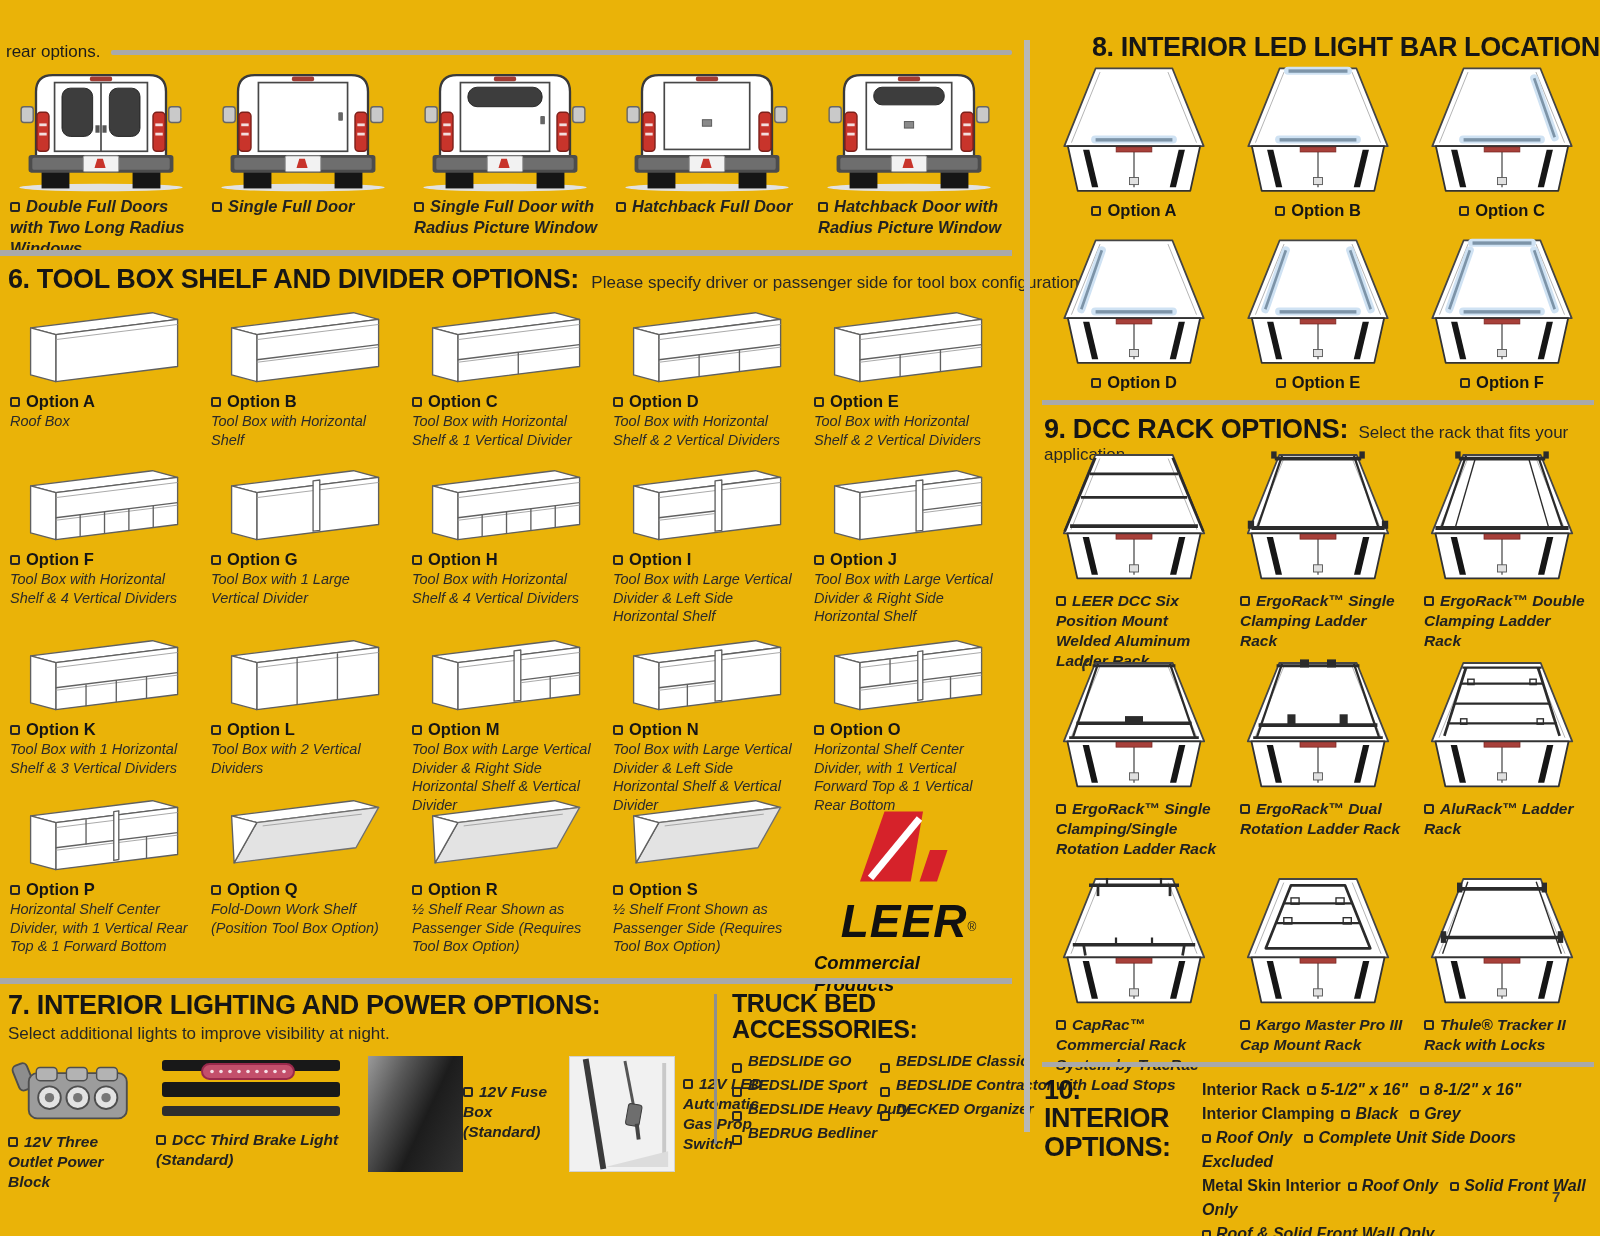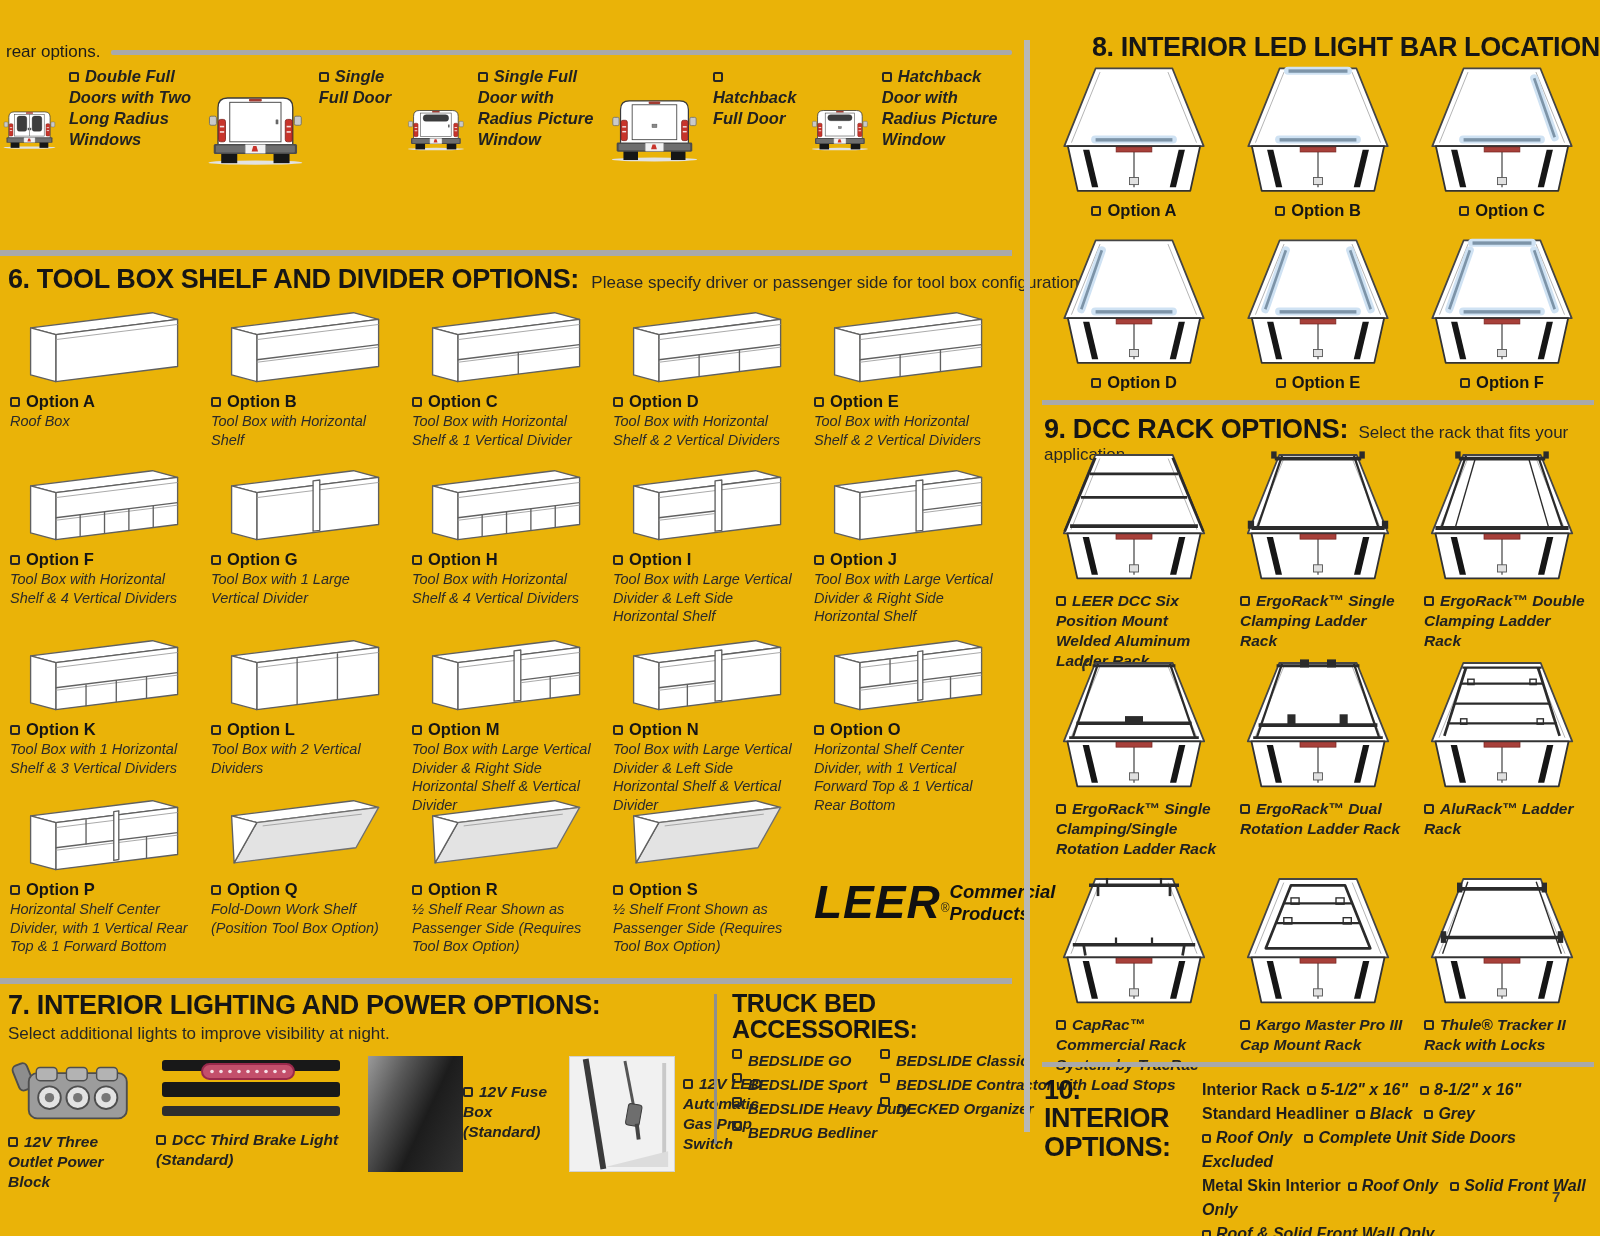--- a/index.html
+++ b/index.html
@@ -11,48 +11,48 @@
   .sec-title{font-weight:800;font-size:27px;letter-spacing:-0.4px;color:#161616;white-space:nowrap}
   .sec-sub{font-size:17px;font-weight:400;color:#262626}
   .opt-name{font-weight:700;font-size:16.5px;color:#161616;margin-top:2px}
   .opt-desc{font-style:italic;font-weight:500;font-size:14.5px;line-height:1.28;color:#2b2b2b;margin-top:1px}
   .cb{display:inline-block;width:10px;height:10px;border:2px solid #262626;border-radius:2px;margin-right:6px;flex:none}
   
   #rear-header{display:flex;align-items:center;gap:10px}
   #rear-label{font-size:17px;color:#1c1c1c}
   #rear-rule{flex:1;height:5px;background:#a9a9a9;border-radius:2px}
   #truck-row{display:flex}
-  .truck-cell{width:202px;display:flex;flex-direction:row;align-items:center}
+  .truck-cell{width:202px;display:flex;flex-direction:column;align-items:center}
   .truck-cell svg{width:192px;height:130px}
   .rear-label-txt{font-style:italic;font-weight:600;font-size:16.5px;line-height:1.28;color:#222;padding:2px 6px 0 10px;align-self:stretch}
   
   #tb-grid{display:grid;grid-template-columns:repeat(5,201px);grid-template-rows:158px 170px 160px 206px}
   .tb-cell{padding:4px 10px 0 2px}
   .tb-cell svg{width:184px;height:84px;display:block}
   
   .tf{fill:#fff;stroke:#606060;stroke-width:1.6;stroke-linejoin:round}
   .tl{stroke:#9a9a9a;stroke-width:1}
   .ts{stroke:#606060;stroke-width:1.6}
   .wsh{fill:#e3e3e3;stroke:#707070;stroke-width:1.6;stroke-linejoin:round}
   
-  .logo-cell{display:flex;flex-direction:row;align-items:center;justify-content:space-between;padding-top:18px}
+  .logo-cell{display:flex;flex-direction:column;align-items:center;justify-content:space-between;padding-top:18px}
   .logo-mark{width:64px;height:52px}
   .logo-word{font-weight:800;font-style:italic;font-size:46px;letter-spacing:1px;color:#111;line-height:1}
   .logo-reg{font-size:12px;vertical-align:super}
   .logo-tag{font-weight:700;font-style:italic;font-size:18.5px;color:#111;margin-top:2px}
   
   #sec7-items{display:flex;margin-top:12px}
   .s7-label{font-style:italic;font-weight:600;font-size:15.5px;line-height:1.3;color:#222}
   .photo-dark{width:95px;height:116px;background:linear-gradient(115deg,#9a9a9a 0%,#585858 28%,#1c1c1c 58%,#333 100%)}
   .photo-light{width:106px;height:116px;background:#f1f1f1;border:1px solid #d2d2d2}
   
   #vline-mid{width:3px;background:#8f8f8f}
   .tba-title{font-weight:800;font-size:25px;line-height:1.04;letter-spacing:-0.4px;color:#161616}
   .tba-cols{display:flex;margin-top:7px}
-  .tba-item{font-style:italic;font-weight:600;font-size:15px;line-height:1.6;white-space:nowrap;color:#222;display:flex;align-items:flex-start}
+  .tba-item{font-style:italic;font-weight:600;font-size:15px;line-height:1.6;white-space:nowrap;color:#222;display:flex;align-items:flex-end}
   
   #col-bar{width:6px;background:#b8b8b8}
   
   #caps-grid{display:grid;grid-template-columns:repeat(3,184px);grid-template-rows:172px 172px}
   .cap-cell svg{width:168px;height:134px;display:block;margin:0 auto}
   .cap-cell .opt-name{text-align:center;margin-top:3px}
   #racks-grid{display:grid;grid-template-columns:repeat(3,184px);grid-template-rows:208px 216px 196px}
   .rack-cell svg{width:162px;height:140px;display:block;margin:0 auto}
   .rack-label{font-style:italic;font-weight:600;font-size:15.5px;line-height:1.3;color:#222;padding:3px 4px 0 14px;display:block}
   
@@ -717,21 +717,21 @@
   <div class="abs" id="sec10" style="left:1044px;top:1076px;width:556px">
     <div class="s10-title">
       <div>10. INTERIOR</div>
       <div>OPTIONS:</div>
     </div>
     <div class="s10-rows">
       <div class="s10-row">
         <span class="s10-bold">Interior Rack</span><span class="cb"></span><span class="s10-opt">5-1/2" x 16"</span><span class="cb"></span><span class="s10-opt">8-1/2" x 16"</span>
       </div>
       <div class="s10-row">
-        <span class="s10-bold">Standard Headliner</span><span class="cb"></span><span class="s10-opt">Black</span><span class="cb"></span><span class="s10-opt">Grey</span>
+        <span class="s10-bold">Interior Clamping</span><span class="cb"></span><span class="s10-opt">Black</span><span class="cb"></span><span class="s10-opt">Grey</span>
       </div>
       <div class="s10-row">
         <span class="cb"></span><span class="s10-opt">Roof Only</span><span class="cb"></span><span class="s10-opt">Complete Unit Side Doors Excluded</span>
       </div>
       <div class="s10-row">
         <span class="s10-bold">Metal Skin Interior</span><span class="cb"></span><span class="s10-opt">Roof Only</span><span class="cb"></span><span class="s10-opt">Solid Front Wall Only</span>
       </div>
       <div class="s10-row">
         <span class="cb"></span><span class="s10-opt">Roof &amp; Solid Front Wall Only</span>
       </div>

